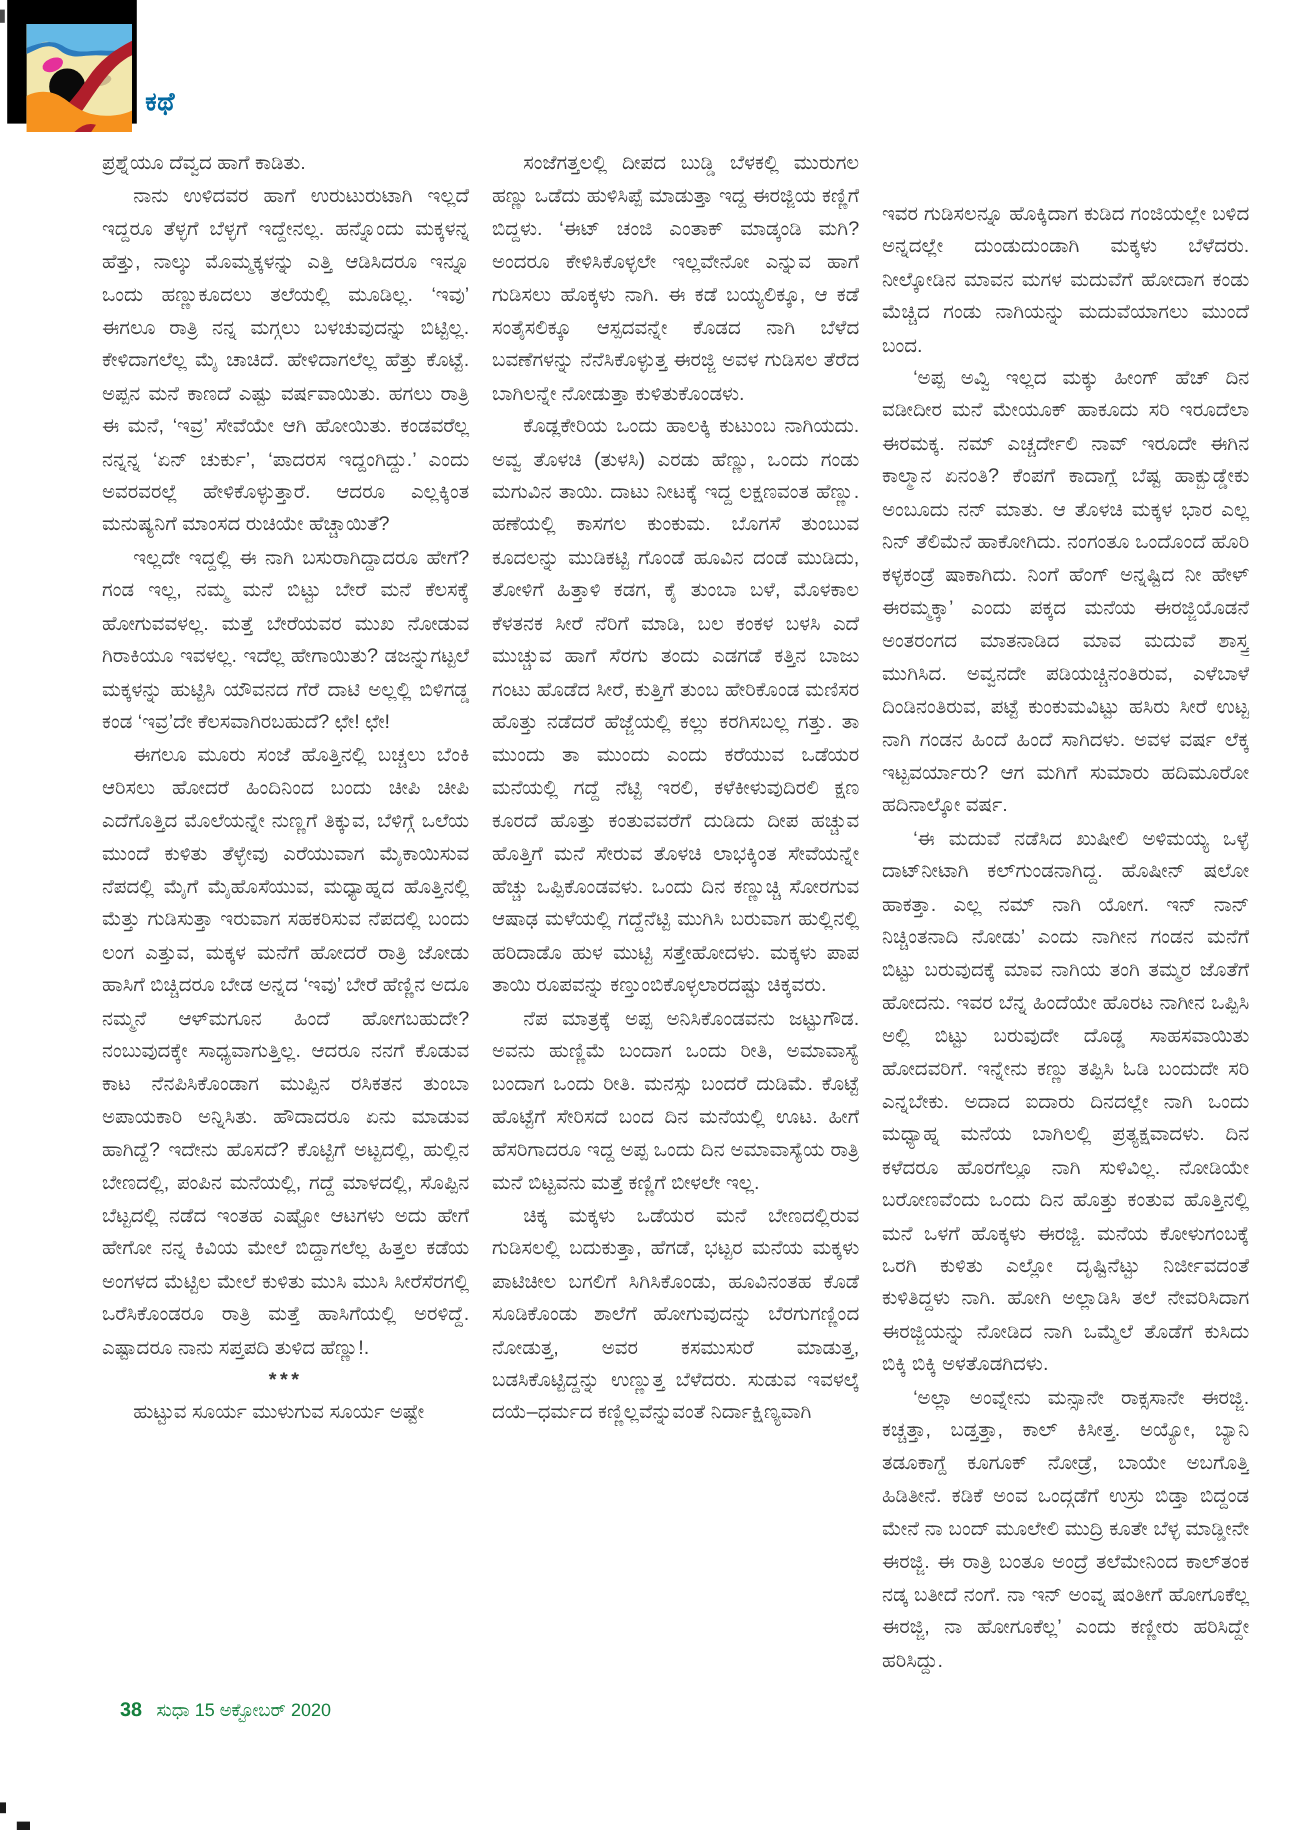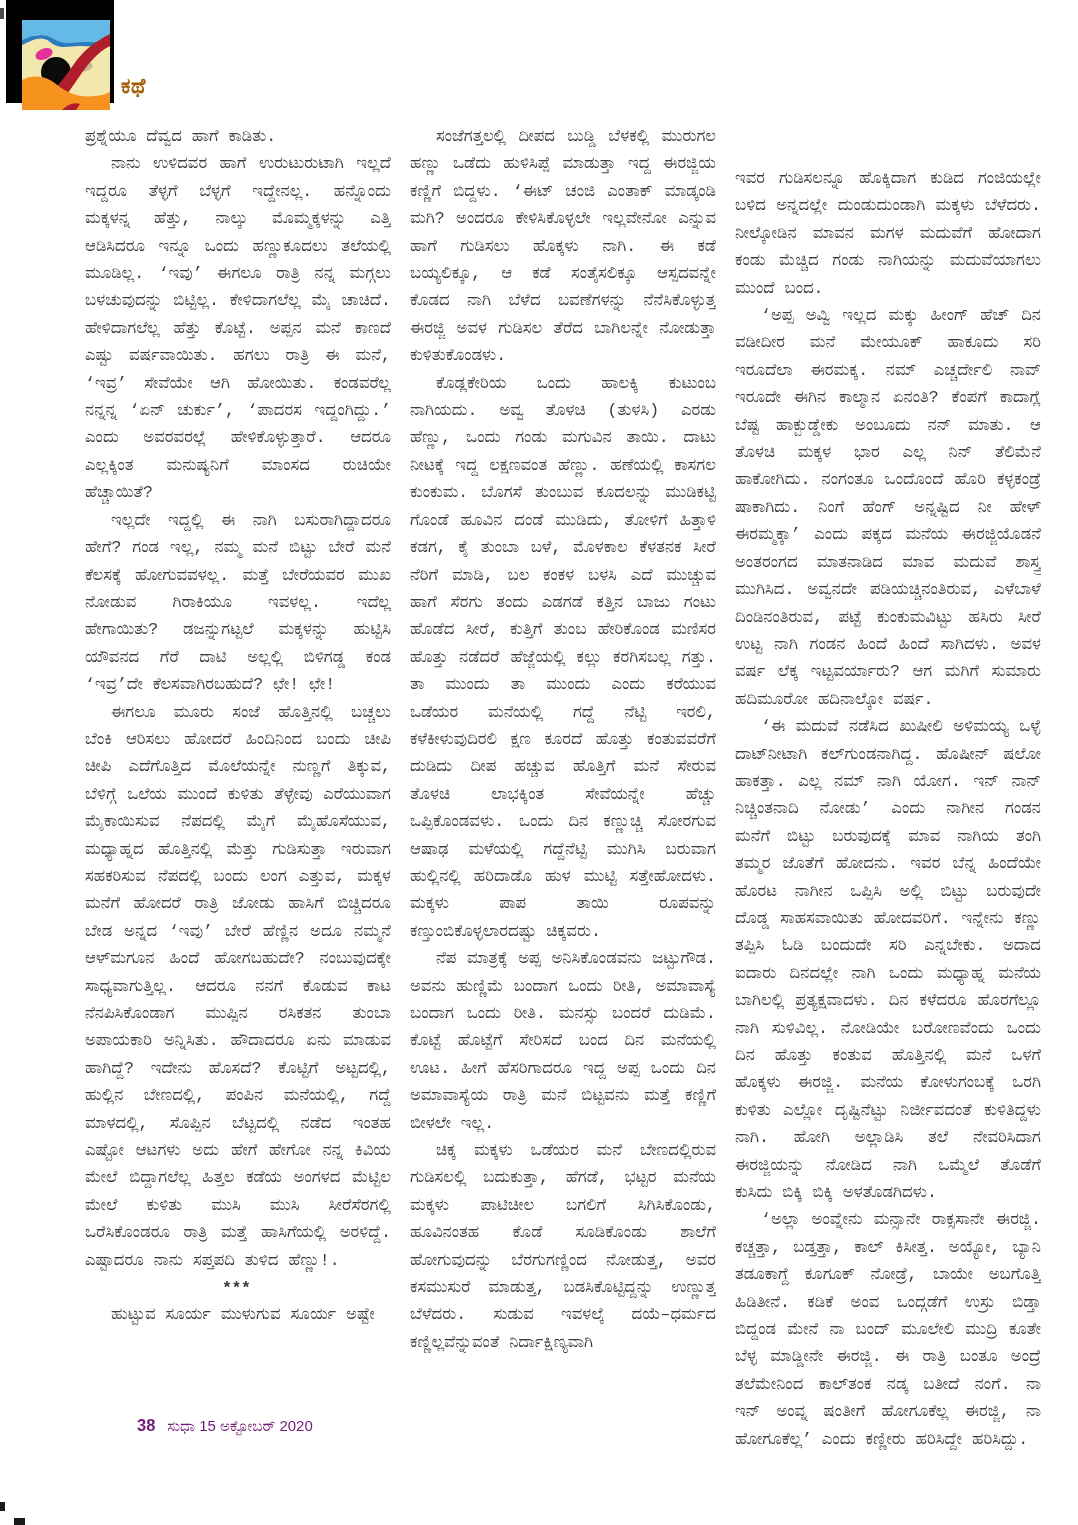--- a/index.html
+++ b/index.html
@@ -8,36 +8,36 @@
     background:#ffffff; overflow:hidden;
     font-family:"Liberation Sans", sans-serif;
     color:#3b3b3b;
   }
   
   .logo-black { position:absolute; left:6px; top:0; width:108px; height:103px; background:#000; }
   .edge-notch { position:absolute; left:0; top:8px; width:4px; height:11px; background:#4a4a4a; }
   .logo-art  { position:absolute; left:22px; top:20px; width:88px; height:90px; }
   .section-label {
     position:absolute; left:121px; top:74px;
-    font-size:21px; font-weight:bold; color:#a16207; letter-spacing:0.5px;
+    font-size:21px; font-weight:bold; color:#0369a1; letter-spacing:0.5px;
   }
   
   .col {
     position:absolute; top:123px; width:306px; height:1295px;
     font-size:16.5px; line-height:27.4px; text-align:justify;
     overflow:hidden;
   }
   .col-1 { left:85px; }
   .col-2 { left:410px; }
   .col-3 { left:735px;margin-top:42px; }
-  .para { margin:0;font-family:Liberation Mono, monospace; }
+  .para { margin:0; }
   .indent { text-indent:26px; }
   .sep { margin:0; text-align:center; letter-spacing:3px; font-weight:bold; color:#3b3b3b; }
   
-  .footer { position:absolute; left:100px; top:1416px; font-size:15px; color:#701a75;margin-left:37px; }
+  .footer { position:absolute; left:100px; top:1416px; font-size:15px; color:#15803d; }
   .footer .page-num { font-weight:bold; font-size:16.5px; margin-right:12px; }
   
   .mark-1 { position:absolute; left:0; top:1502px; width:5px; height:9px; background:#1a1a1a; }
   .mark-2 { position:absolute; left:14px; top:1518px; width:11px; height:7px; background:#1a1a1a; }
 </style>
 </head>
 <body>
 
 <div class="page">
 

